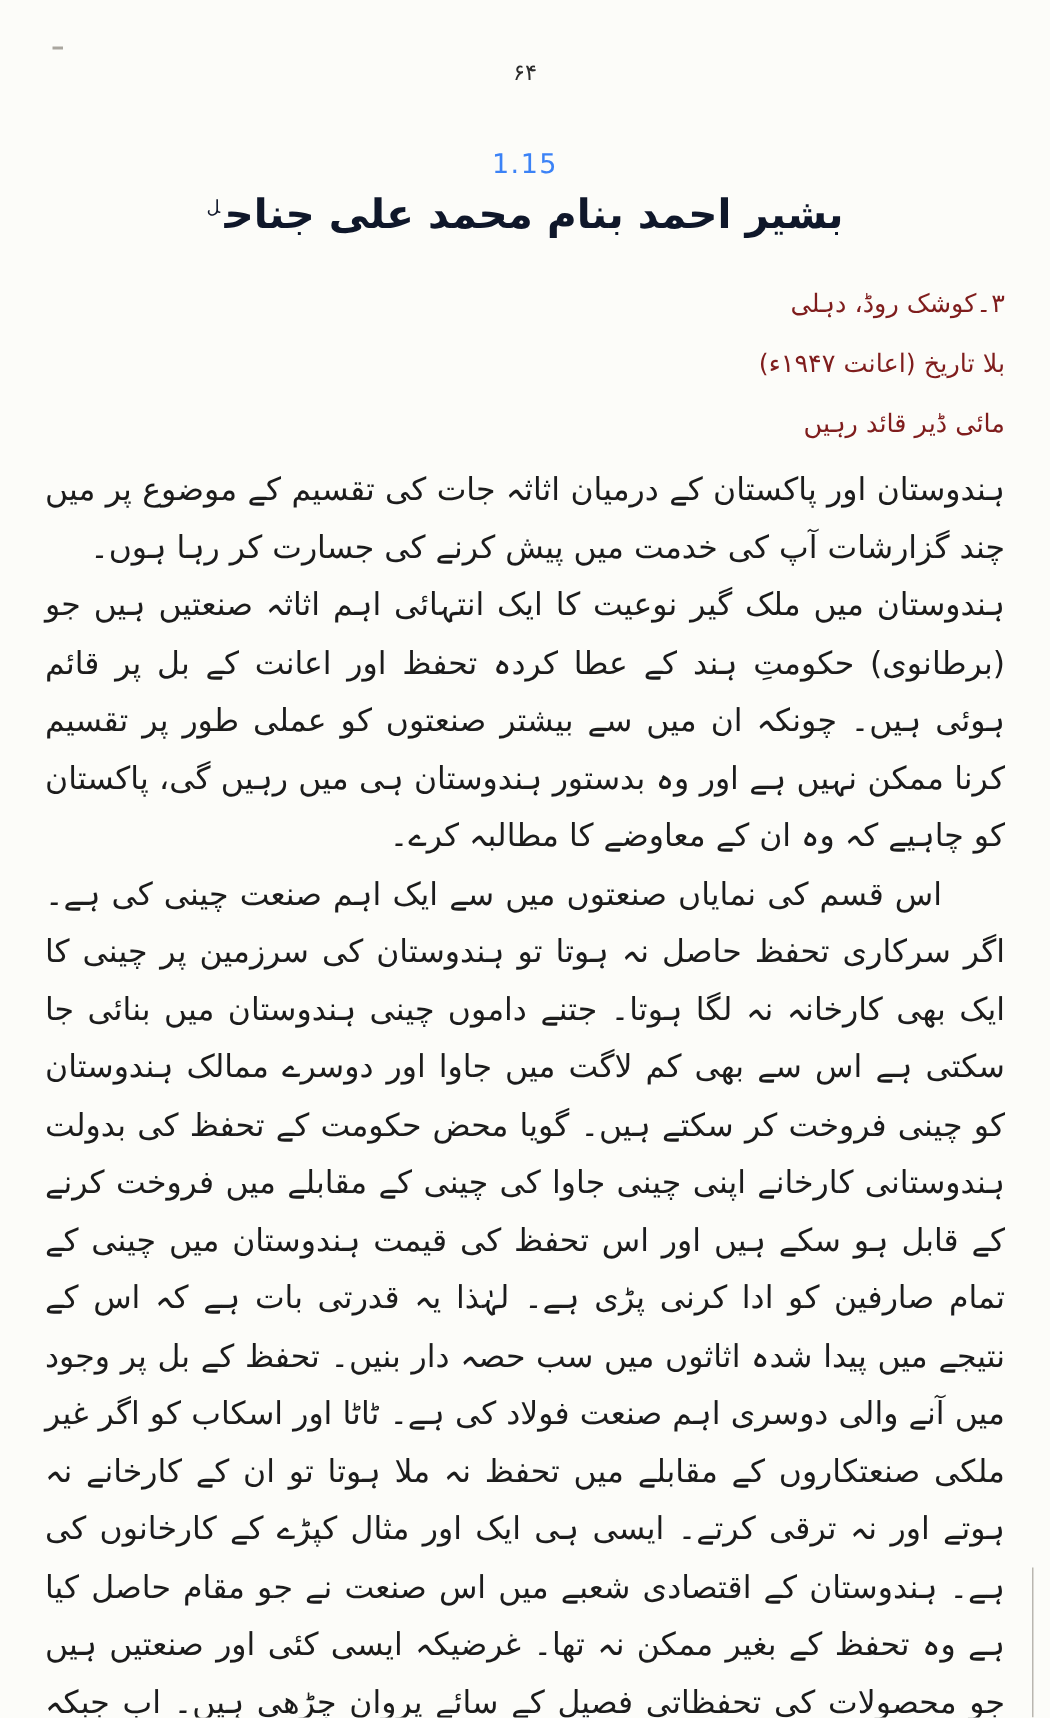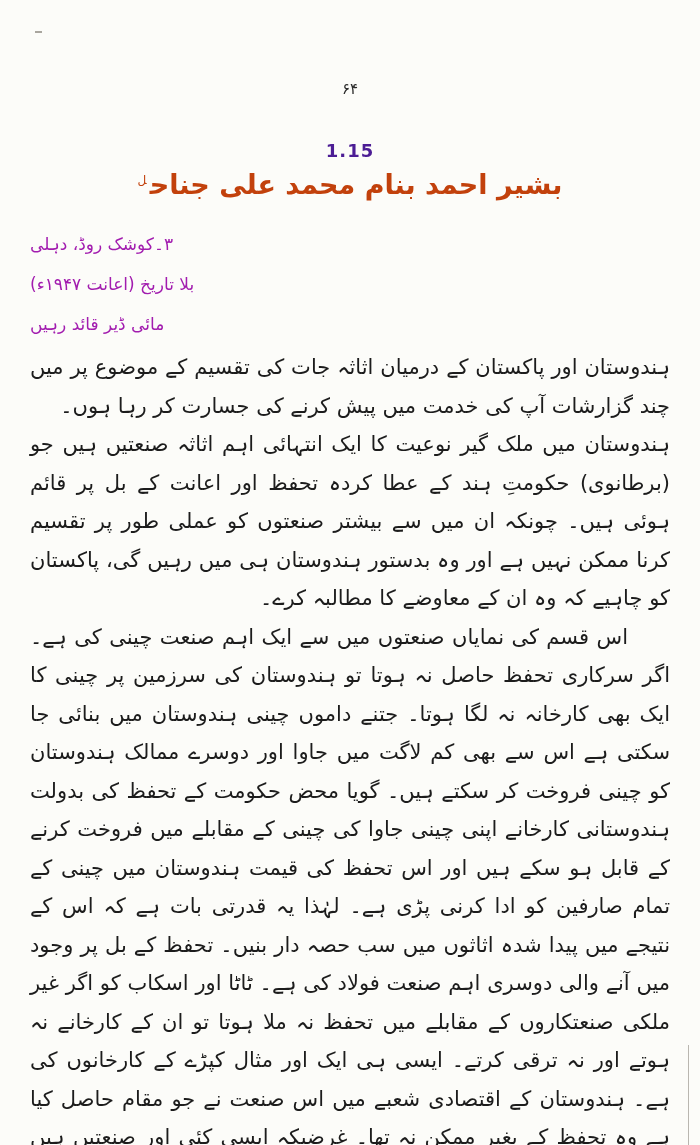--- a/index.html
+++ b/index.html
@@ -12,57 +12,57 @@
       background: #fcfcf9;
       color: #1e1e1e;
       font-family: "DejaVu Sans", sans-serif;
       position: relative;
       overflow: hidden;
     }
     .page {
       box-sizing: border-box;
       width: 700px;
       height: 1145px;
-      padding: 80px 30px 0 30px;
+      padding: 39px 30px 0 30px;
     }
     .page-number {
       text-align: center;
       font-size: 15px;
       color: #2b2b2b;
       letter-spacing: 2px;
     }
     .section-number {
       text-align: center;
       font-size: 18px;
-      font-weight: bold;
+      font-weight: normal;
       margin-top: 42px;
       letter-spacing: 1px;
-      color: #4c1d95;
+      color: #3b82f6;
     }
     .letter-title {
       direction: rtl;
       text-align: center;
       font-size: 27px;
       font-weight: bold;
       margin-top: 8px;
-      color: #c2410c;
+      color: #0f172a;
     }
     .footnote-marker {
       font-size: 12px;
       vertical-align: super;
       font-weight: normal;
       margin-right: 3px;
     }
     .meta-block {
       direction: rtl;
-      text-align: left;
+      text-align: right;
       font-size: 17px;
       margin-top: 24px;
       line-height: 40px;
-      color: #a21caf;
+      color: #7f1d1d;
     }
     .meta-line {
       display: block;
     }
     .letter-body {
       direction: rtl;
       text-align: justify;
       font-size: 21px;
       line-height: 38.5px;
       margin-top: 4px;

